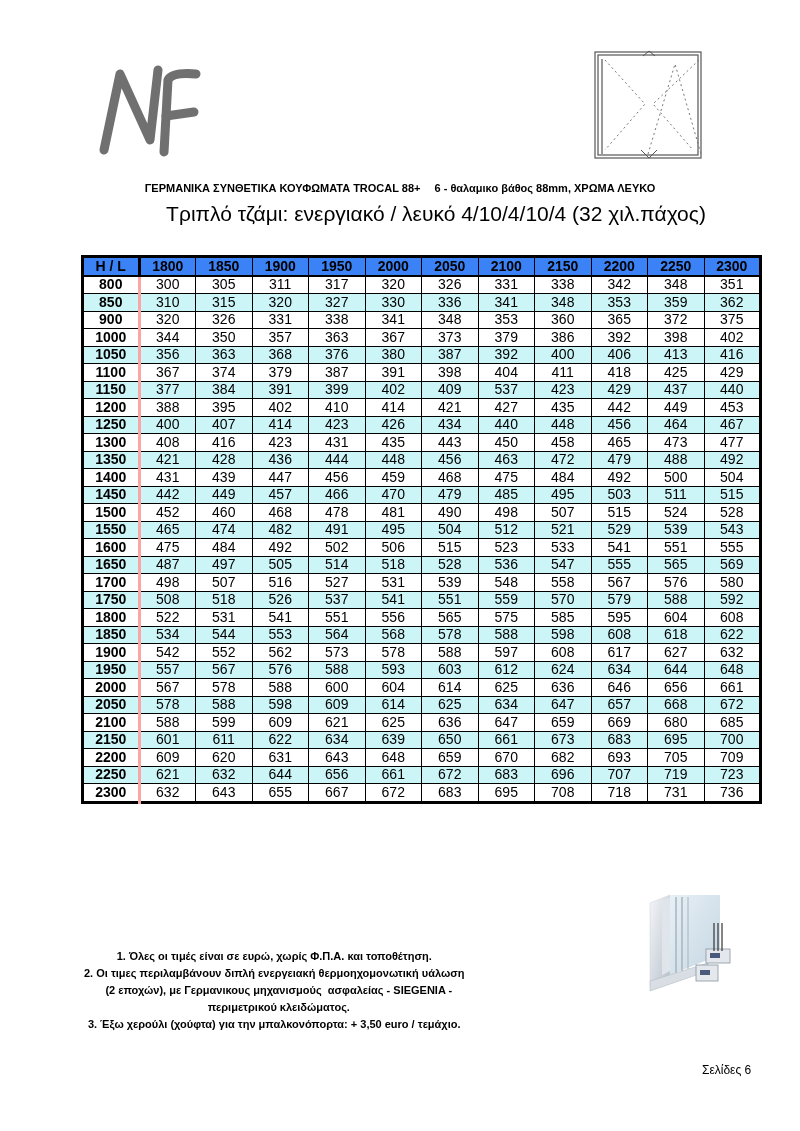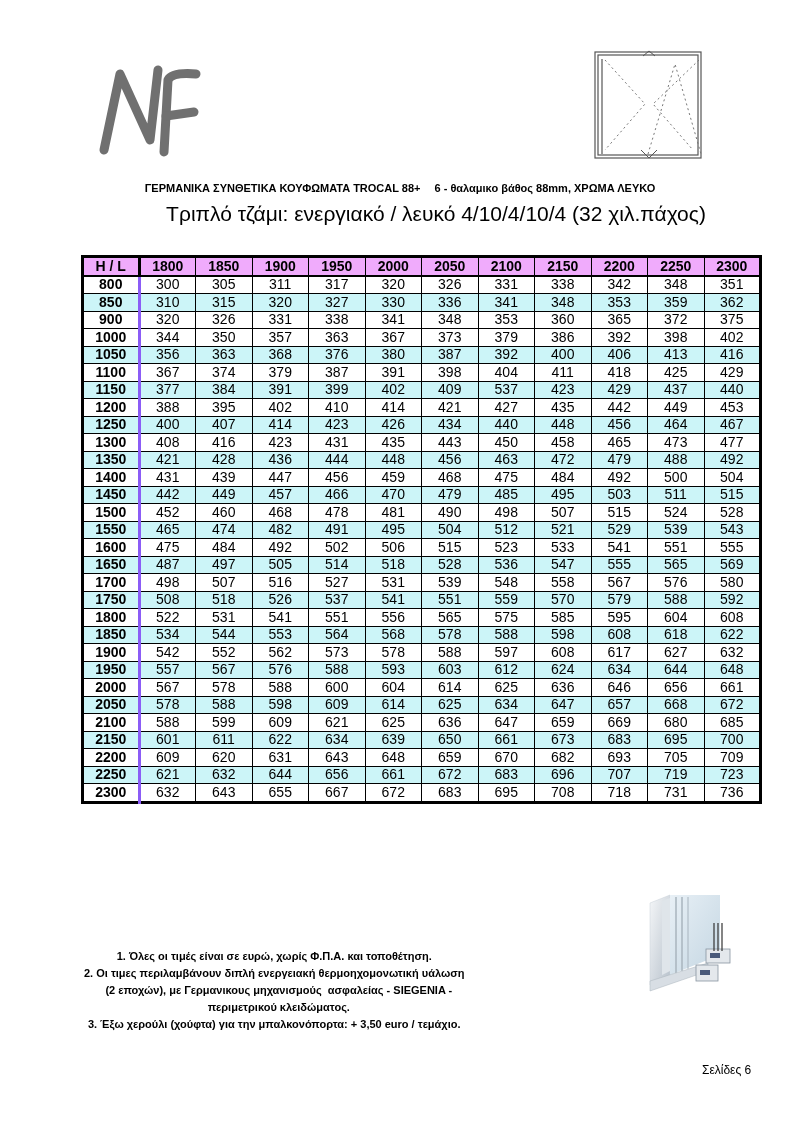--- a/index.html
+++ b/index.html
@@ -9,23 +9,23 @@
   .window-drawing { position: absolute; left: 593px; top: 50px; width: 112px; height: 112px; }
   .heading1 { position: absolute; left: 0; width: 800px; top: 182px; text-align: center;
               font-size: 11px; font-weight: bold; letter-spacing: 0px; }
   .heading1 .gap { display: inline-block; width: 14px; }
   .heading2 { position: absolute; left: 0; width: 792px; top: 202px; text-align: center;
               font-size: 21px; margin-left: 40px; }
   table.price-table { position: absolute; left: 81px; top: 255px; width: 681px;
               border-collapse: collapse; border: 3px solid #000; table-layout: fixed; }
   table.price-table th, table.price-table td { border: 1.5px solid #000; padding: 0;
               height: 16.5px; line-height: 15px; text-align: center; font-size: 14px; }
-  table.price-table th { font-weight: bold; background: #f0abfc; }
+  table.price-table th { font-weight: bold; background: #3b82f6; }
   table.price-table th.hl { border-right: 3px solid #000; }
-  table.price-table td.rowhead { font-weight: bold; border-right: 3px solid #8b5cf6; }
+  table.price-table td.rowhead { font-weight: bold; border-right: 3px solid #fca5a5; }
   table.price-table tr.alt td { background: #ccf5f8; }
   table.price-table thead tr { border-bottom: 2.5px solid #000; }
   .notes { position: absolute; left: 84px; top: 948px; font-size: 11px; font-weight: bold;
            line-height: 17px; text-align: center; }
   .notes div { white-space: pre; }
   .profile-img { position: absolute; left: 648px; top: 893px; width: 90px; height: 115px; }
   .page-footer { position: absolute; left: 702px; top: 1063px; font-size: 12px; }
 </style>
 </head>
 <body>

